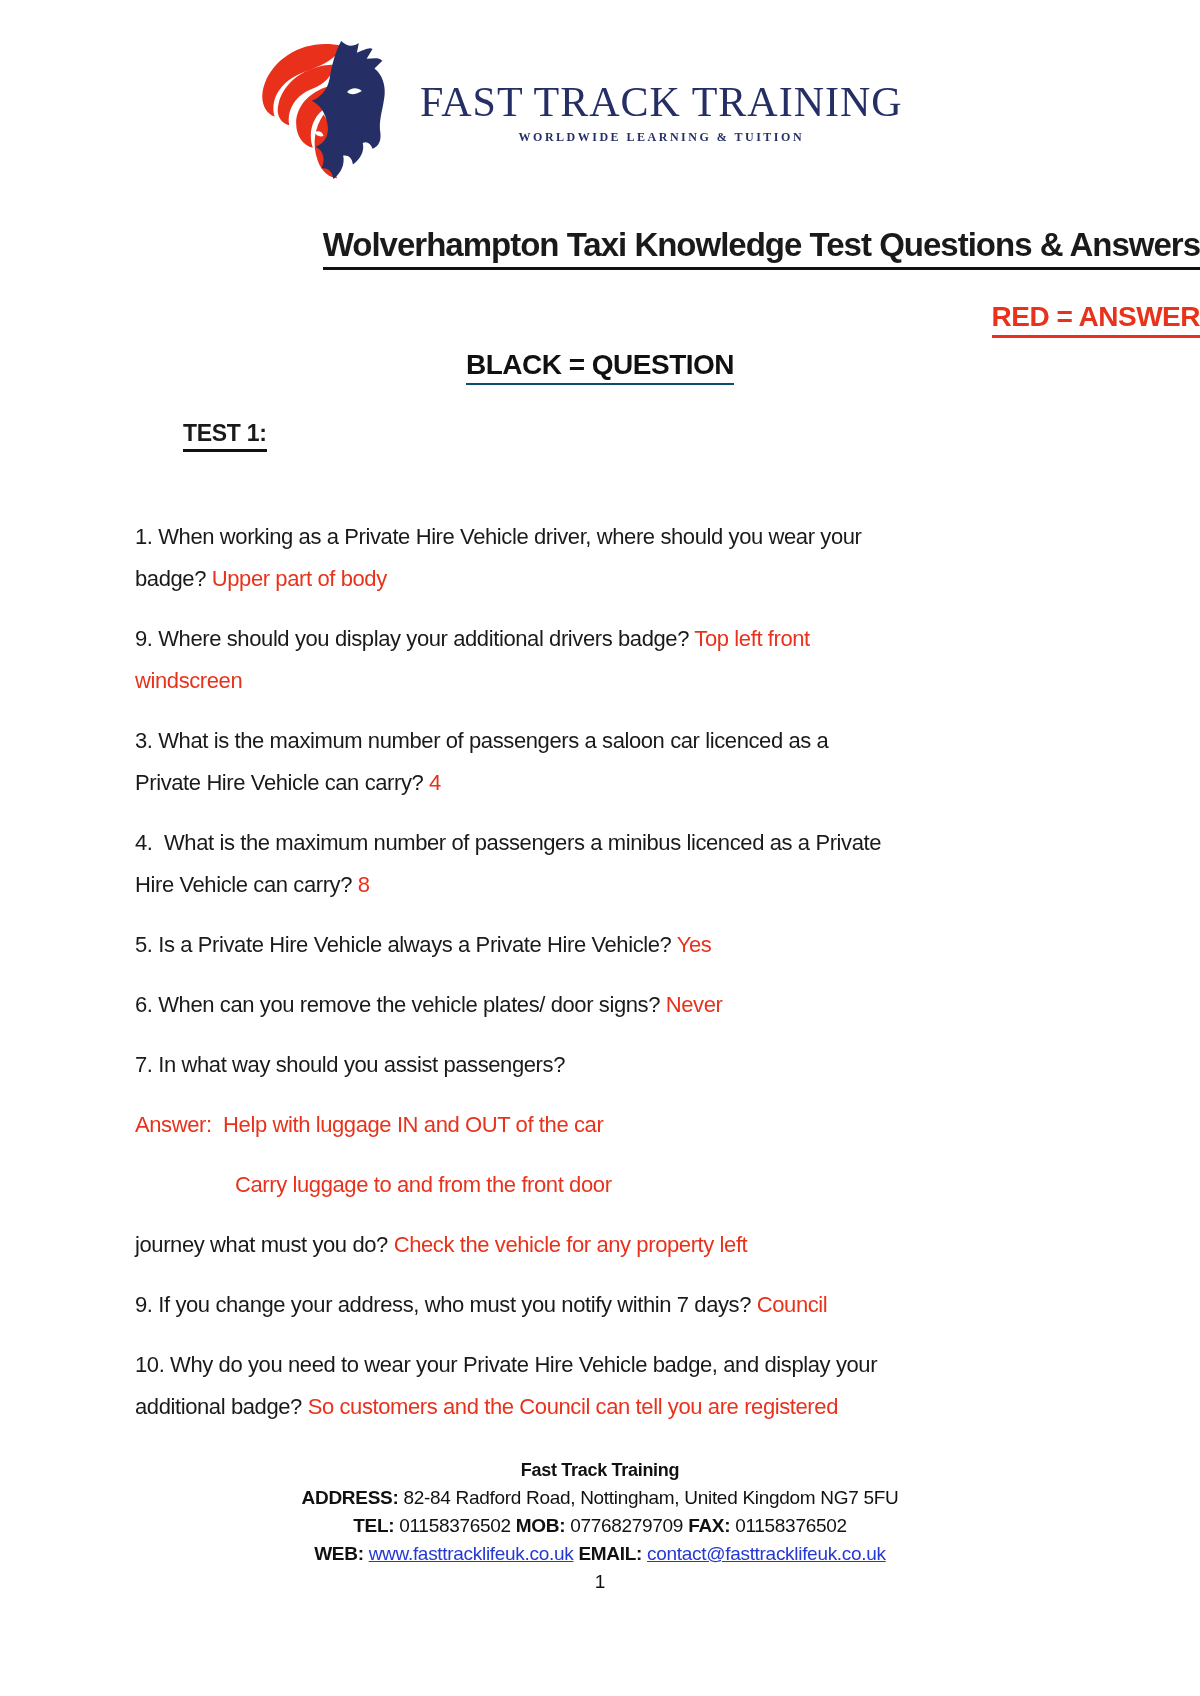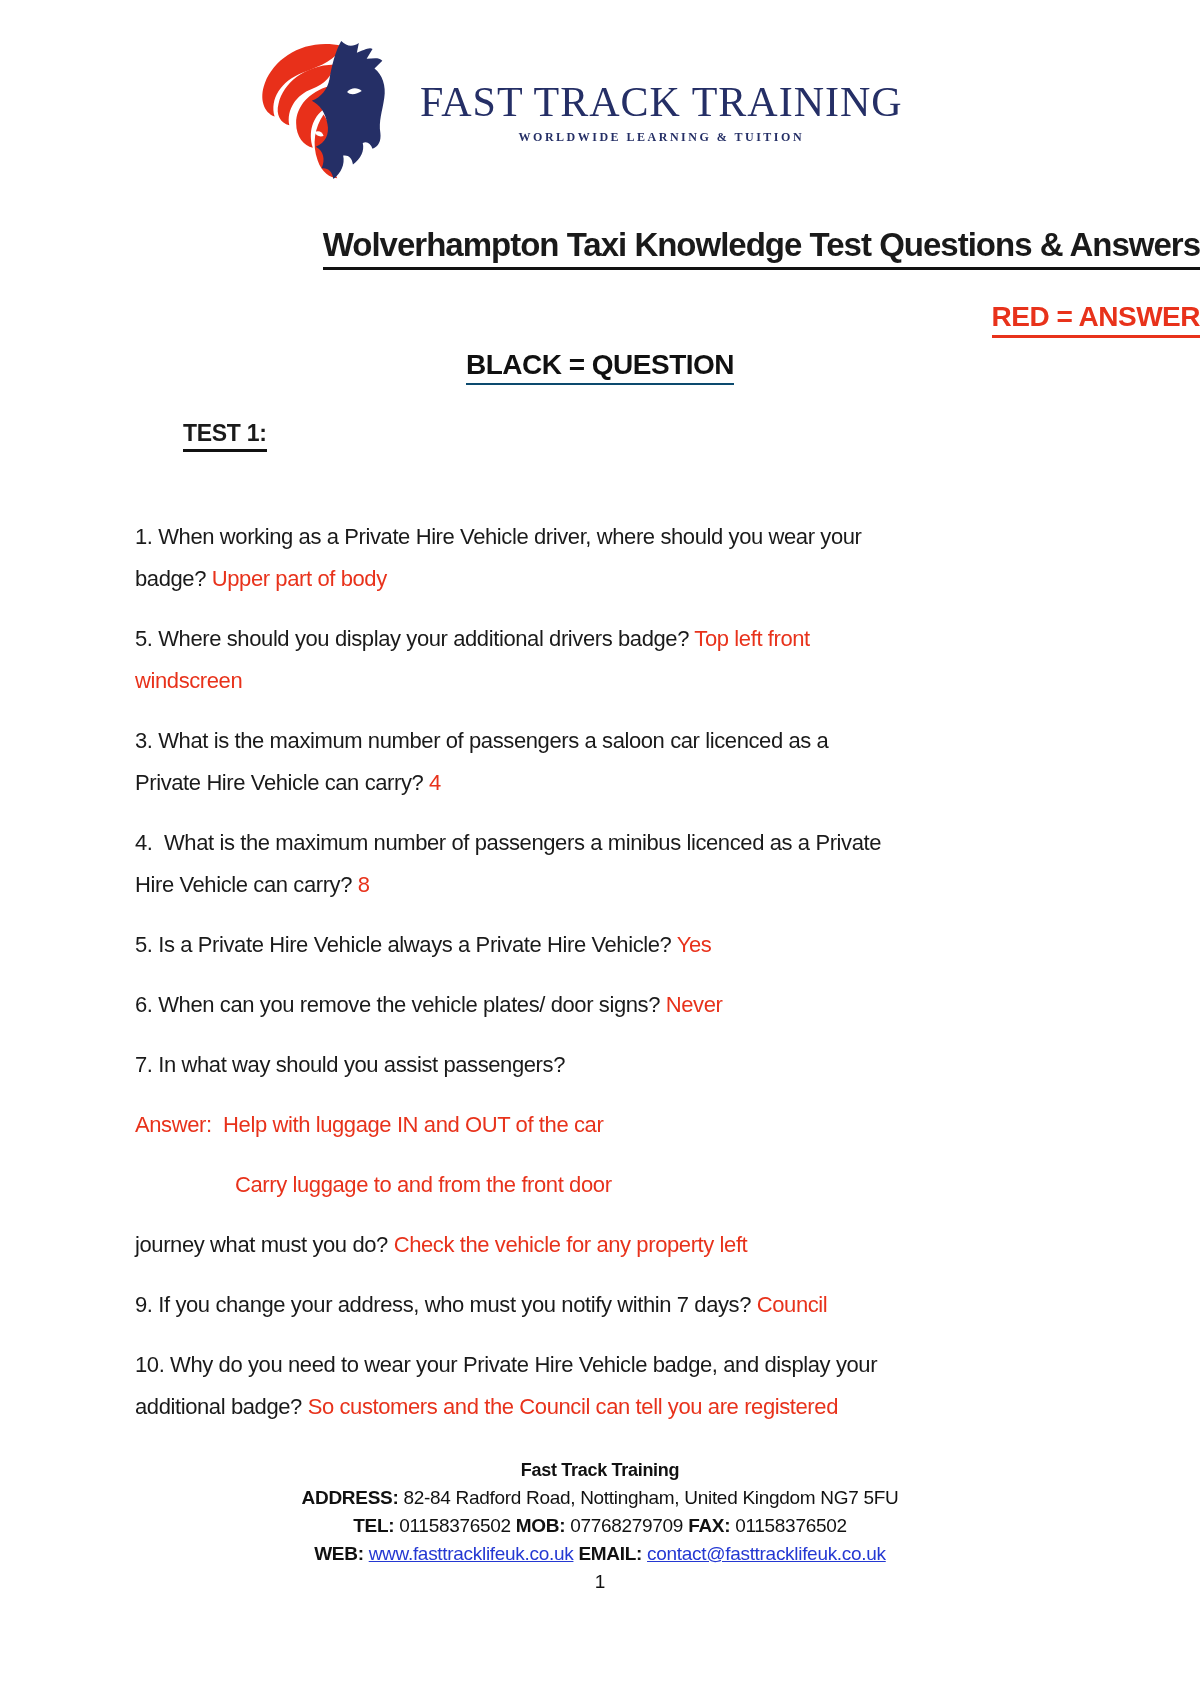--- a/index.html
+++ b/index.html
@@ -119,21 +119,21 @@
   <div class="test-heading">
     <span>TEST 1:</span>
   </div>
 
   <div class="qa-list">
       <div class="qa-para">
         <div class="qa-line"><span class="q">1. When working as a Private Hire Vehicle driver, where should you wear your</span></div>
         <div class="qa-line"><span class="q">badge? </span><span class="ans">Upper part of body</span></div>
       </div>
       <div class="qa-para">
-        <div class="qa-line"><span class="q">5. Where should you display your additional drivers badge? </span><span class="ans">Top left front</span></div>
+        <div class="qa-line"><span class="q">9. Where should you display your additional drivers badge? </span><span class="ans">Top left front</span></div>
         <div class="qa-line"><span class="ans">windscreen</span></div>
       </div>
       <div class="qa-para">
         <div class="qa-line"><span class="q">3. What is the maximum number of passengers a saloon car licenced as a</span></div>
         <div class="qa-line"><span class="q">Private Hire Vehicle can carry? </span><span class="ans">4</span></div>
       </div>
       <div class="qa-para">
         <div class="qa-line"><span class="q">4.  What is the maximum number of passengers a minibus licenced as a Private</span></div>
         <div class="qa-line"><span class="q">Hire Vehicle can carry? </span><span class="ans">8</span></div>
       </div>

